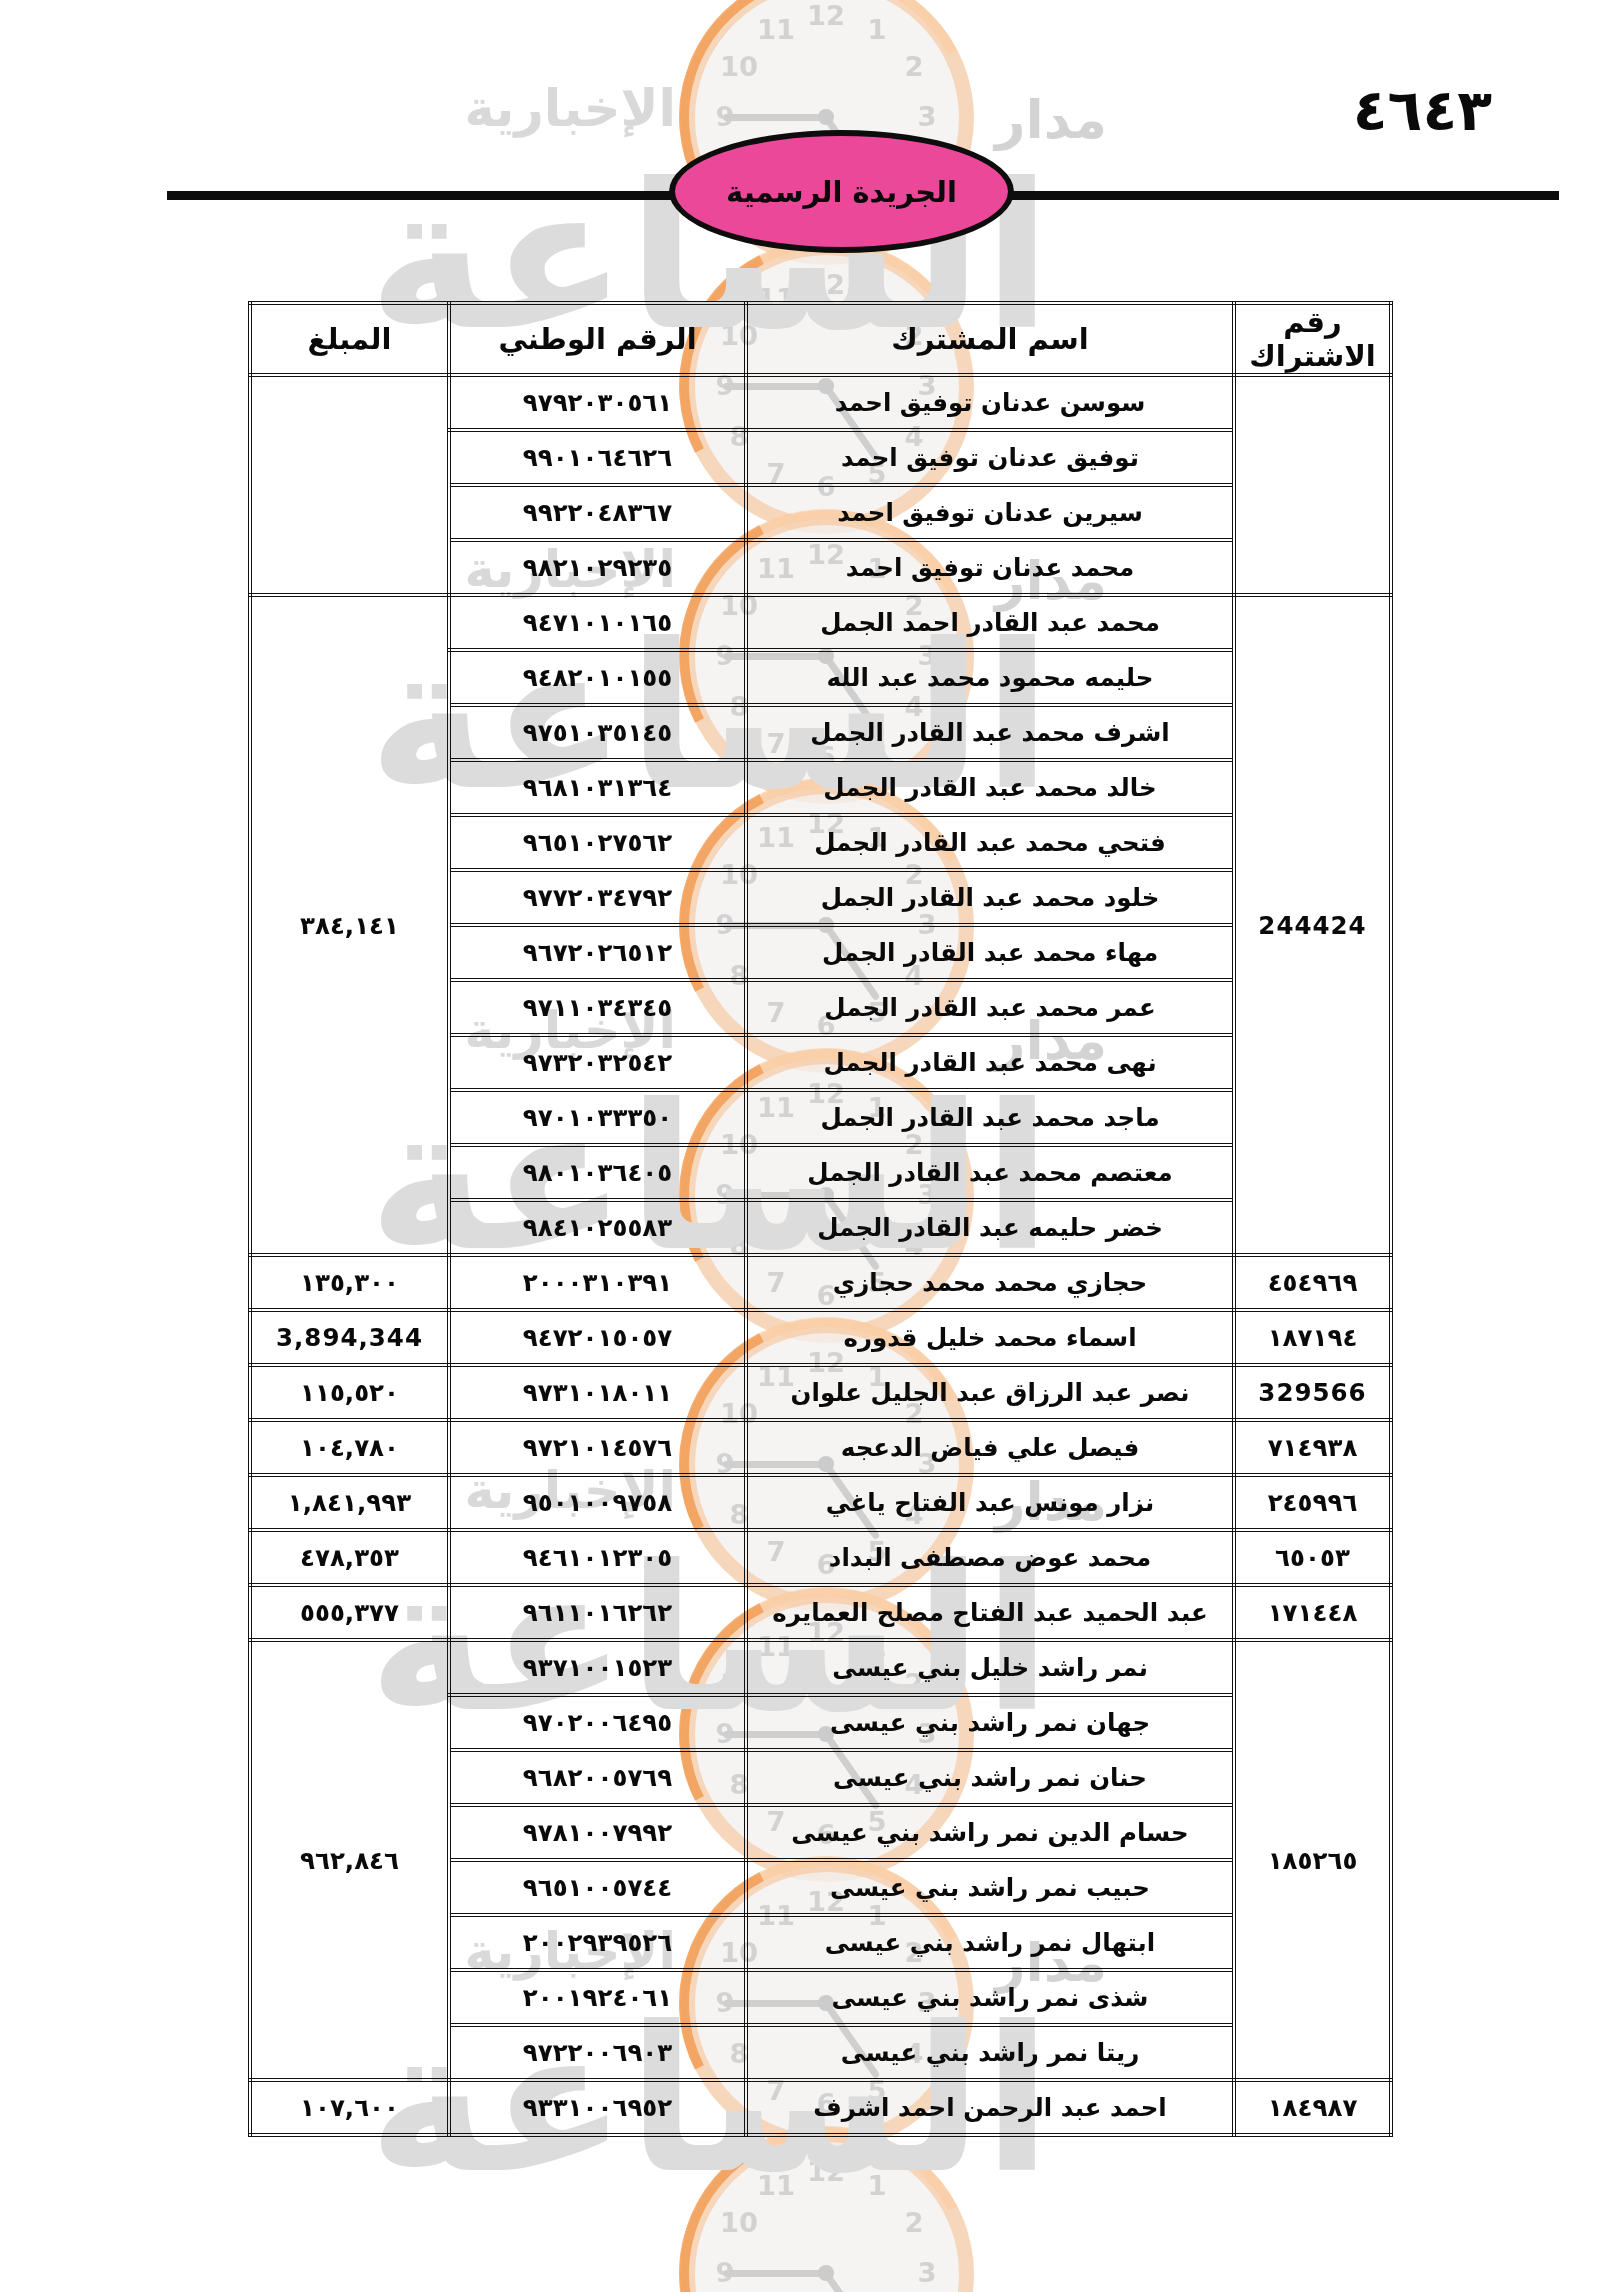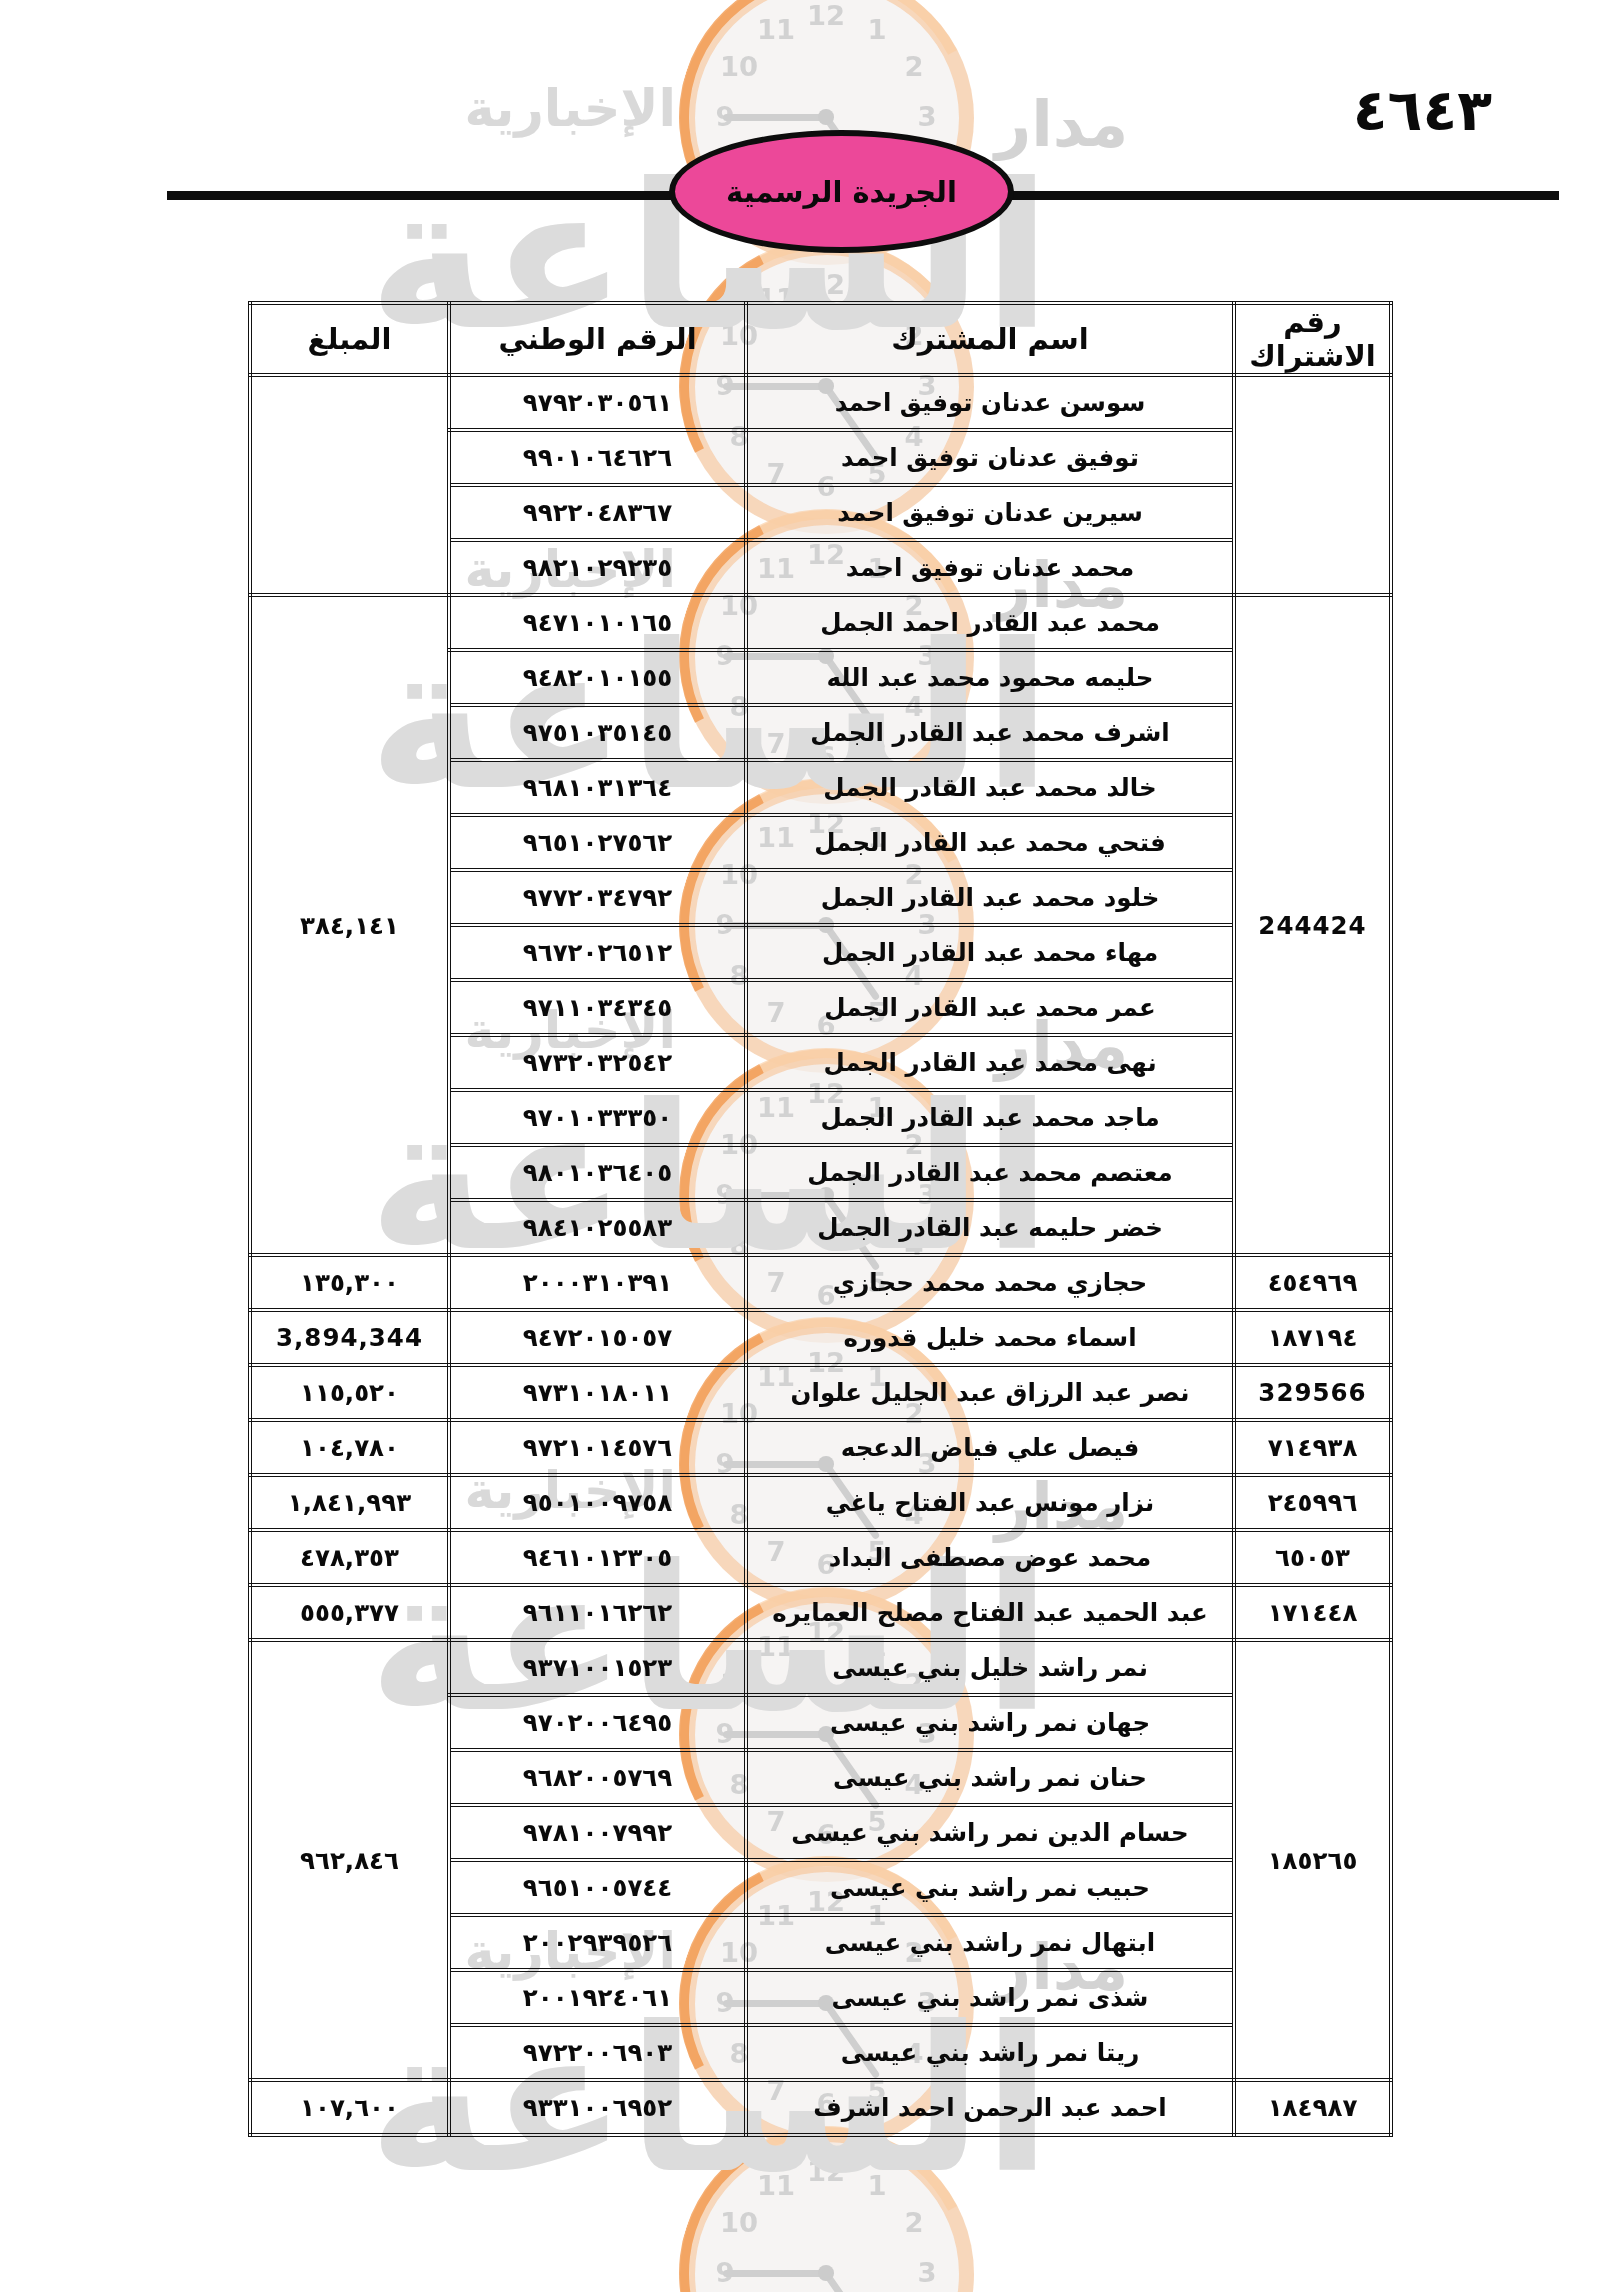--- a/index.html
+++ b/index.html
@@ -21,21 +21,21 @@
   }
   .wm-num{
     position:absolute;color:#d2d2d2;font-size:27.4px;font-weight:bold;
     transform:translate(-50%,-50%);line-height:1;
   }
   .wm-hand{position:absolute;background:#cfcfcf;height:6.9px;border-radius:3.9px;
     left:131px;top:128px;transform-origin:left center;}
   .wm-dot{position:absolute;width:15.7px;height:15.7px;border-radius:50%;background:#cccccc;
     left:123px;top:123px;}
   .wm-news{position:absolute;color:#d9d9d9;font-size:51px;font-weight:bold;line-height:1;}
-  .wm-madar{position:absolute;color:#d3d3d3;font-size:63px;font-weight:bold;line-height:1;}
+  .wm-madar{position:absolute;color:#d3d3d3;font-size:53px;font-weight:bold;line-height:1;}
   .wm-saah{position:absolute;color:#dcdcdc;font-size:201px;font-weight:bold;line-height:1;}
   
   .page-number{
     position:absolute;top:82px;right:129px;z-index:3;
     font-size:57px;font-weight:bold;color:#0a0a0a;line-height:1;
   }
   .masthead-rule{
     position:absolute;top:191px;left:167px;width:1392px;height:8.8px;
     background:#0d0d0d;z-index:2;
   }

